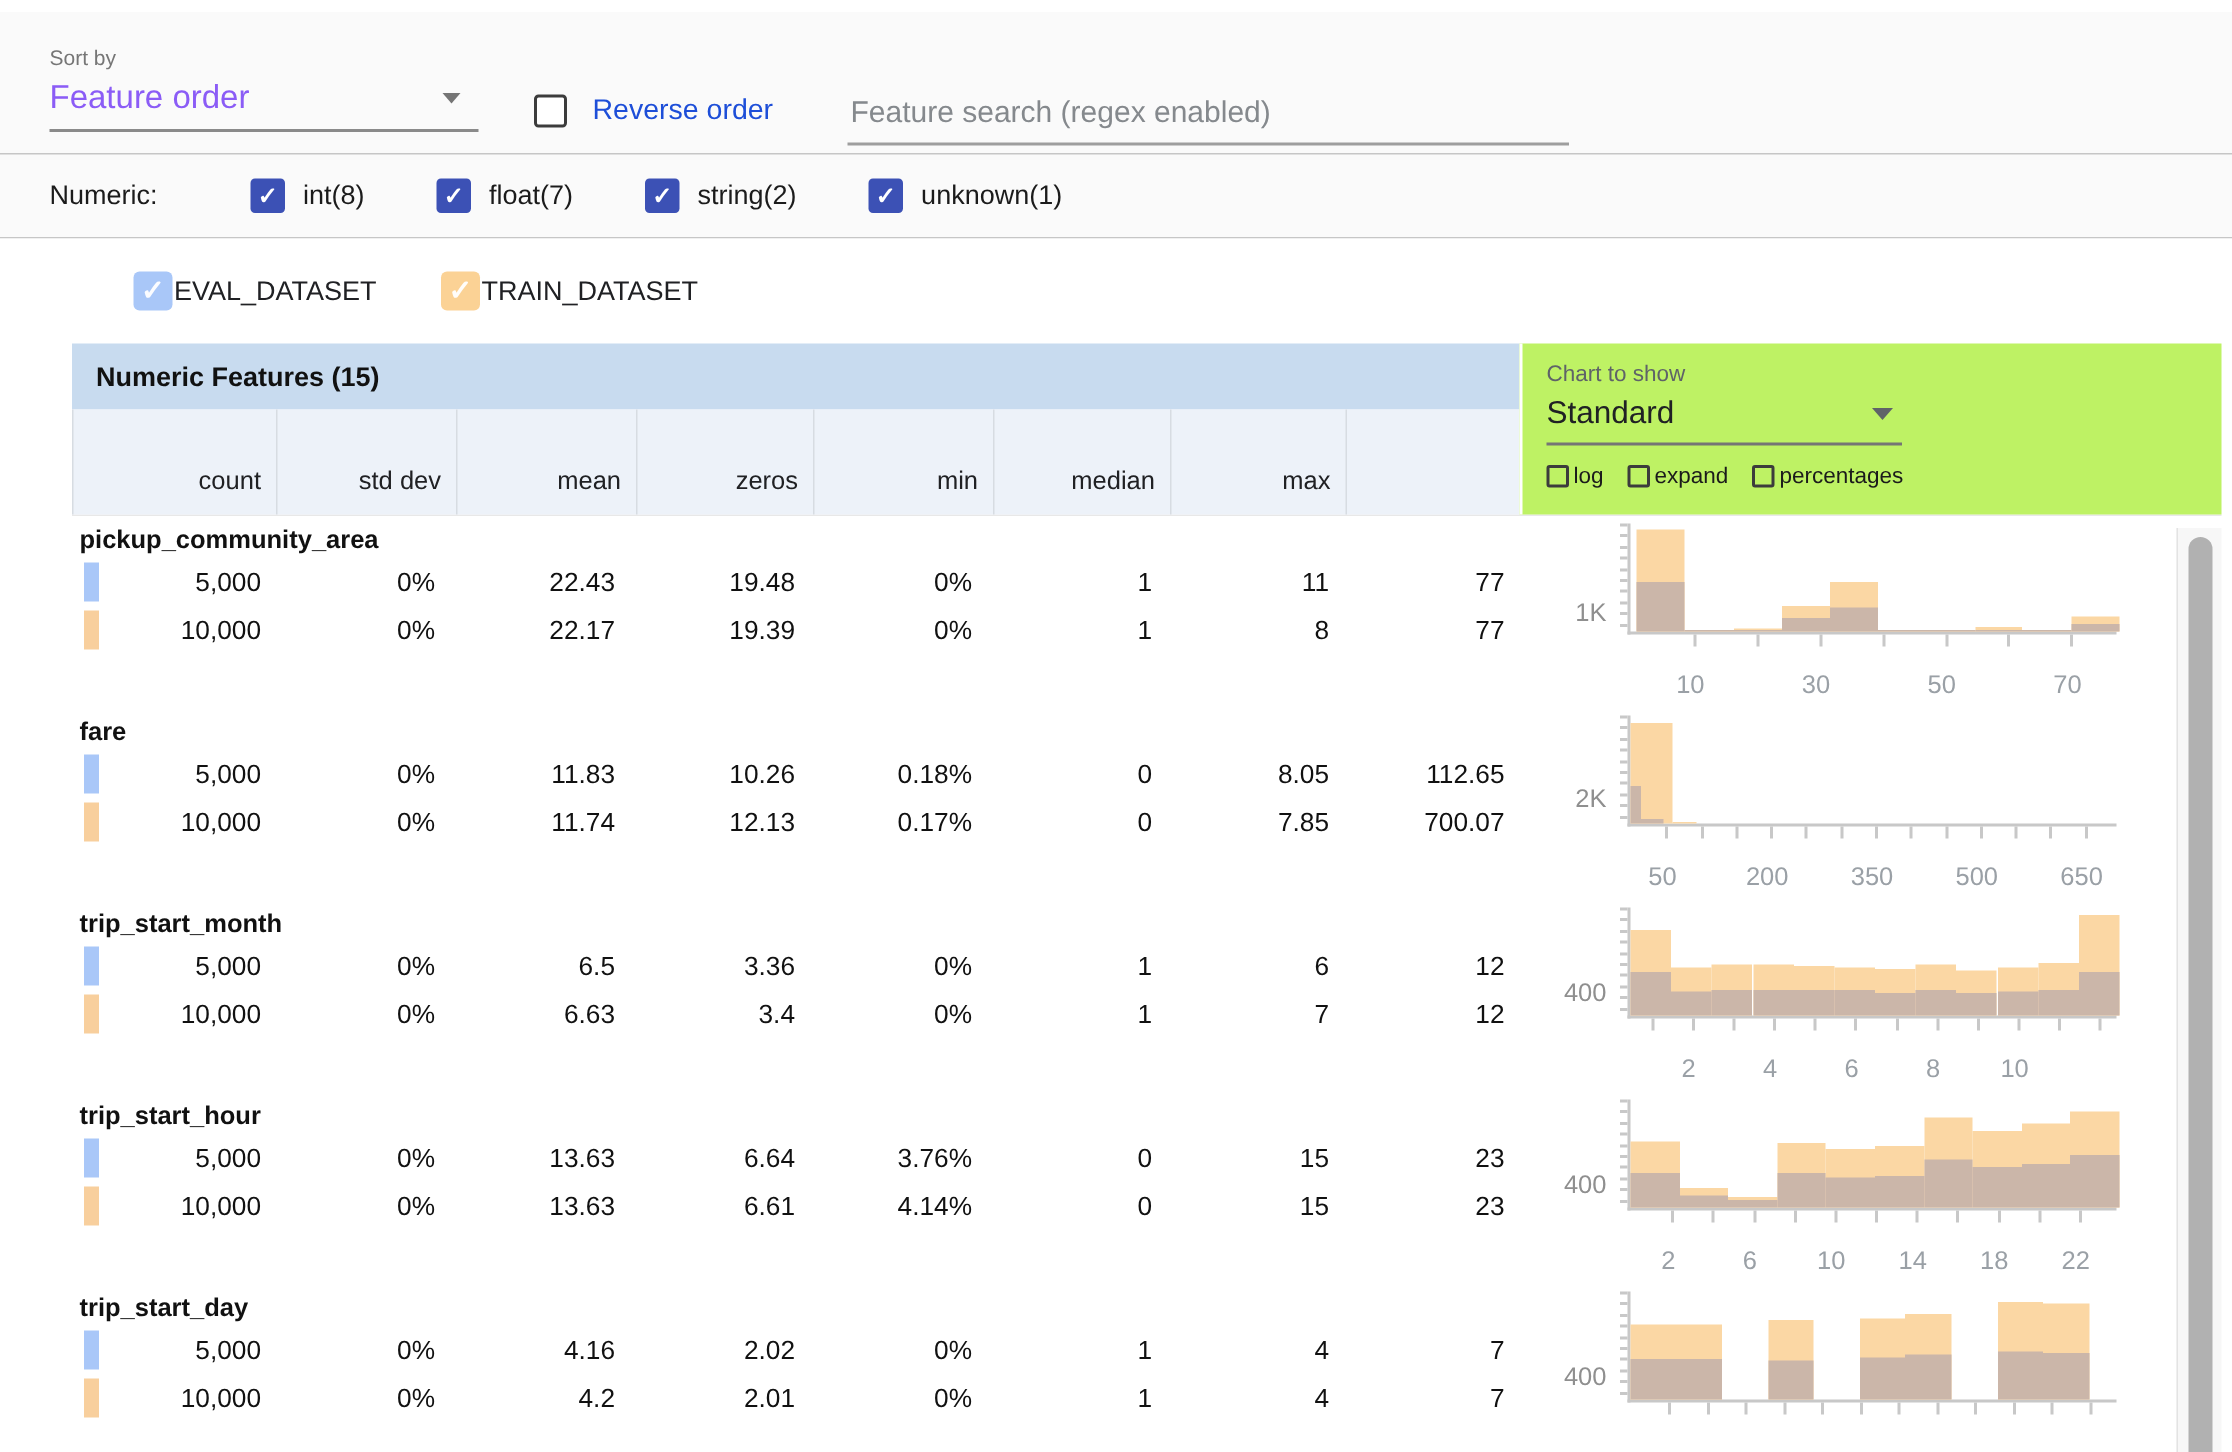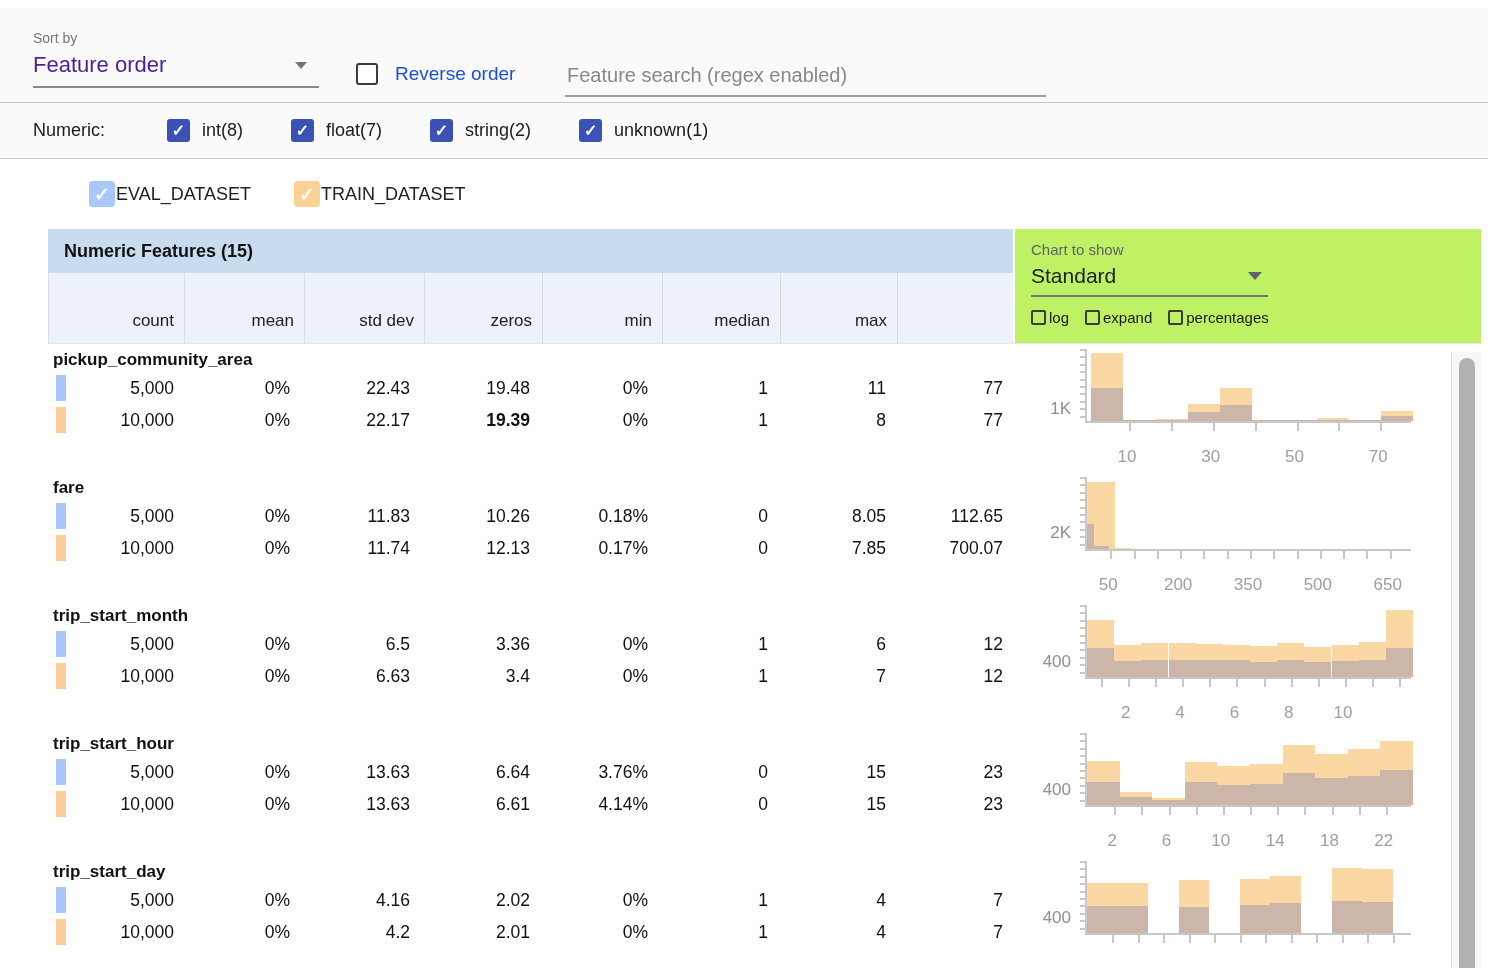--- a/index.html
+++ b/index.html
@@ -6,21 +6,21 @@
   html,body { width:1488px; height:968px; overflow:hidden; background:#fff;
     font-family:"Liberation Sans", sans-serif; color:#202124; }
 
   
   .topbar { margin-top:8px; height:95px; background:#fafafa;
     border-bottom:1px solid #c6c6c6; position:relative; }
   .sort-group { position:absolute; left:33px; top:22px; width:286px; }
   .sort-label { font-size:14px; color:#767676; }
   .sort-value-row { display:flex; align-items:center; justify-content:space-between;
     border-bottom:2px solid #8a8a8a; padding:6px 4px 8px 0; }
-  .sort-value { font-size:22px; color:#4c1d95; }
+  .sort-value { font-size:22px; color:#8b5cf6; }
   .dd-arrow { width:0; height:0; border-left:6px solid transparent;
     border-right:6px solid transparent; border-top:7px solid #757575; margin-right:8px; }
   .reverse-group { position:absolute; left:356px; top:55px; display:flex; align-items:center; }
   .cb-empty { width:22px; height:22px; border:2px solid #3c3c3c; border-radius:3px;
     background:#fff; flex:0 0 auto; }
   .reverse-label { font-size:19px; margin-left:17px; color:#1d4ed8; }
   .search-group { position:absolute; left:565px; top:50px; }
   .search-input { width:481px; font-size:20px; border:none; outline:none; background:transparent;
     border-bottom:2px solid #9e9e9e; padding:6px 2px 8px 2px; color:#202124;
     font-family:"Liberation Sans", sans-serif; }
@@ -142,22 +142,22 @@
       <span class="lbl">TRAIN_DATASET</span>
     </span>
   </div>
 
 <div class="table">
   <div class="table-head">
     <div class="head-left">
       <div class="title-bar">Numeric Features (15)</div>
       <div class="col-row" id="col-row">
           <div class="col-cell" style="width: 136px;">count</div>
+          <div class="col-cell" style="width: 120px;">std dev</div>
           <div class="col-cell" style="width: 120px;">mean</div>
-          <div class="col-cell" style="width: 120px;">std dev</div>
           <div class="col-cell" style="width: 118px;">zeros</div>
           <div class="col-cell" style="width: 120px;">min</div>
           <div class="col-cell" style="width: 118px;">median</div>
           <div class="col-cell" style="width: 117px;">max</div>
         </div>
     </div>
     <div class="chart-panel">
       <div class="cp-label">Chart to show</div>
       <div class="cp-select">
         <span class="val">Standard</span>
@@ -191,21 +191,21 @@
           <span class="val-cell" style="width: 118px;">0%</span>
           <span class="val-cell" style="width: 120px;">1</span>
           <span class="val-cell" style="width: 118px;">11</span>
           <span class="val-cell" style="width: 117px;">77</span>
         </div>
         <div class="val-row">
           <span class="swatch" style="background: rgb(248, 207, 157);"></span>
           <span class="val-cell" style="width: 136px;">10,000</span>
           <span class="val-cell" style="width: 116px;">0%</span>
           <span class="val-cell" style="width: 120px;">22.17</span>
-          <span class="val-cell" style="width: 120px; font-weight: bold;">19.39</span>
+          <span class="val-cell" style="width: 120px;">19.39</span>
           <span class="val-cell" style="width: 118px;">0%</span>
           <span class="val-cell" style="width: 120px;">1</span>
           <span class="val-cell" style="width: 118px;">8</span>
           <span class="val-cell" style="width: 117px;">77</span>
         </div>
         <div class="histo">
           <div class="ylab" style="top: 54.7692px;">1K</div>
           <div class="plot">
             <div class="ytick" style="top: 0px;"></div>
             <div class="ytick" style="top: 7.4px;"></div>

